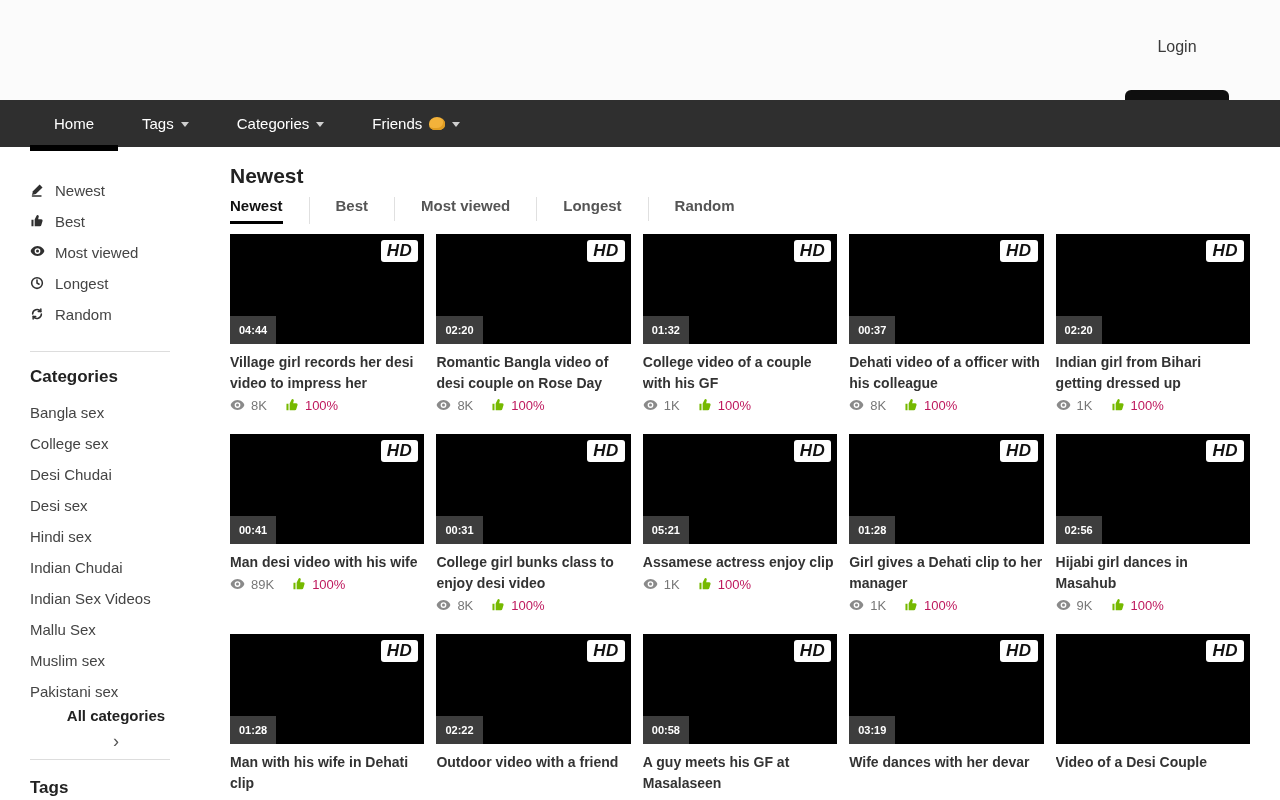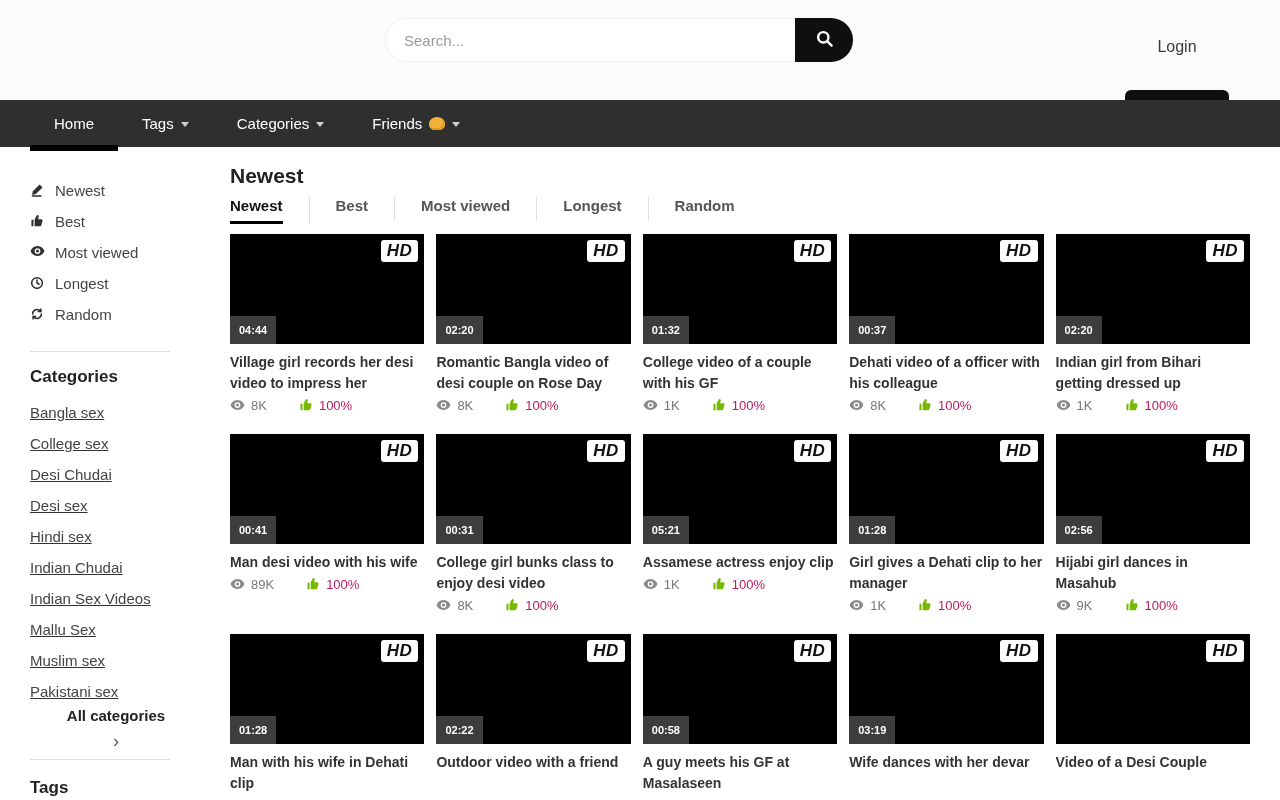--- a/index.html
+++ b/index.html
@@ -31,21 +31,21 @@
   .handshake { display:inline-block; width:16px; height:13px; background:#f3b23a;
                border-radius:55% 55% 45% 45%; box-shadow:inset -2px -2px 0 #df9c22; }
 
   
   .sidebar { position:absolute; left:30px; top:147px; width:172px; }
   .sort-list { list-style:none; margin-top:28px; }
   .sort-item { height:31px; display:flex; align-items:center; gap:10px; font-size:15px; color:#444; cursor:pointer; }
   .sort-item .icn { width:15px; height:15px; color:#2f2f2f; display:inline-flex; }
   .divider { border:none; border-top:1px solid #ddd; width:140px; margin:21px 0 0; }
   .side-heading { font-size:17px; font-weight:700; color:#222; margin:15px 0 8px; }
-  .cat-list { list-style:none; margin-top:10px;text-decoration:underline; }
+  .cat-list { list-style:none; margin-top:10px; }
   .cat-item { height:31px; display:flex; align-items:center; font-size:15px; color:#444; cursor:pointer; }
   .all-cats { height:31px; display:flex; align-items:center; gap:8px; font-size:15px; font-weight:700;
               color:#222; cursor:pointer;flex-direction:column; }
   .chev { color:#555; font-size:18px; line-height:1; font-weight:400; }
   .tags-heading { font-size:17px; font-weight:700; color:#222; margin-top:18px; }
 
   
   .main { position:absolute; left:230px; top:147px; width:1020px; }
   .page-title { font-size:21px; line-height:26px; font-weight:700; color:#222; margin-top:16px; }
   .tabs { list-style:none; display:flex; margin-top:8px; height:26px; align-items:flex-start; }
@@ -57,40 +57,29 @@
 
   .grid { margin-top:11px; display:grid; grid-template-columns:repeat(5, 1fr); column-gap:12px; row-gap:16px; }
   .card { height:184px; cursor:pointer; }
   .thumb { position:relative; height:110px; background:#000; }
   .hd-badge { position:absolute; top:6px; right:6px; background:#fff; color:#111; font-size:17px;
               font-weight:900; font-style:italic; padding:1px 6px; border-radius:3px; letter-spacing:.5px; }
   .duration { position:absolute; bottom:0; left:0; background:#3d3d3d; color:#fff; font-size:11px;
               font-weight:700; padding:8px 9px; }
   .v-title { margin-top:8px; font-size:14px; font-weight:700; color:#333; line-height:21px;
              max-height:42px; overflow:hidden; }
-  .meta { margin-top:3px; display:flex; align-items:center; gap:32px; height:16px; }
+  .meta { margin-top:3px; display:flex; align-items:center; gap:18px; height:16px; }
   .meta .views { display:flex; align-items:center; gap:6px; font-size:13px; color:#777; }
   .meta .rating { display:flex; align-items:center; gap:6px; font-size:13px; color:#be185d; }
   .meta svg { display:block; }
 </style>
 </head>
 <body>
 
 <div class="header">
-  <div class="search-bar">
-    <input class="search-input" type="text" placeholder="Search..." style="">
-    <button class="search-btn">
-      <span>
-        <svg width="19" height="19" viewBox="0 0 24 24" fill="none" stroke="#fff" stroke-width="3" stroke-linecap="round">
-          <circle cx="10.5" cy="10.5" r="6.5"></circle>
-            <path d="M15.6 15.6L21 21"></path>
-        </svg>
-      </span>
-    </button>
-  </div>
   <div class="auth">
     <a class="login-link" href="#">Login</a>
     <button class="register-btn">Register</button>
   </div>
 </div>
 
 <nav class="navbar" id="navbar">
   <a class="nav-item active" href="#">
     <span>Home</span>
 

